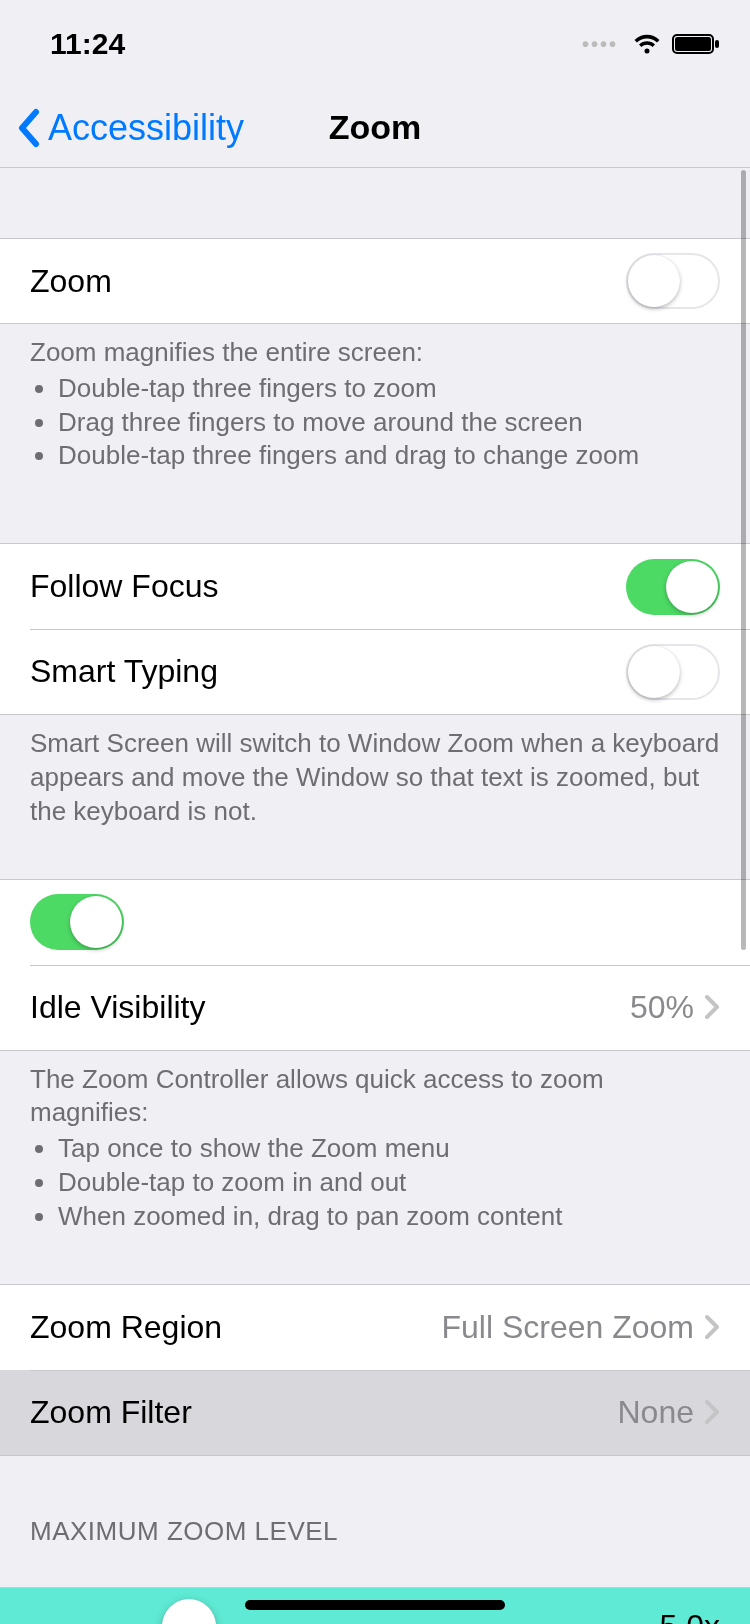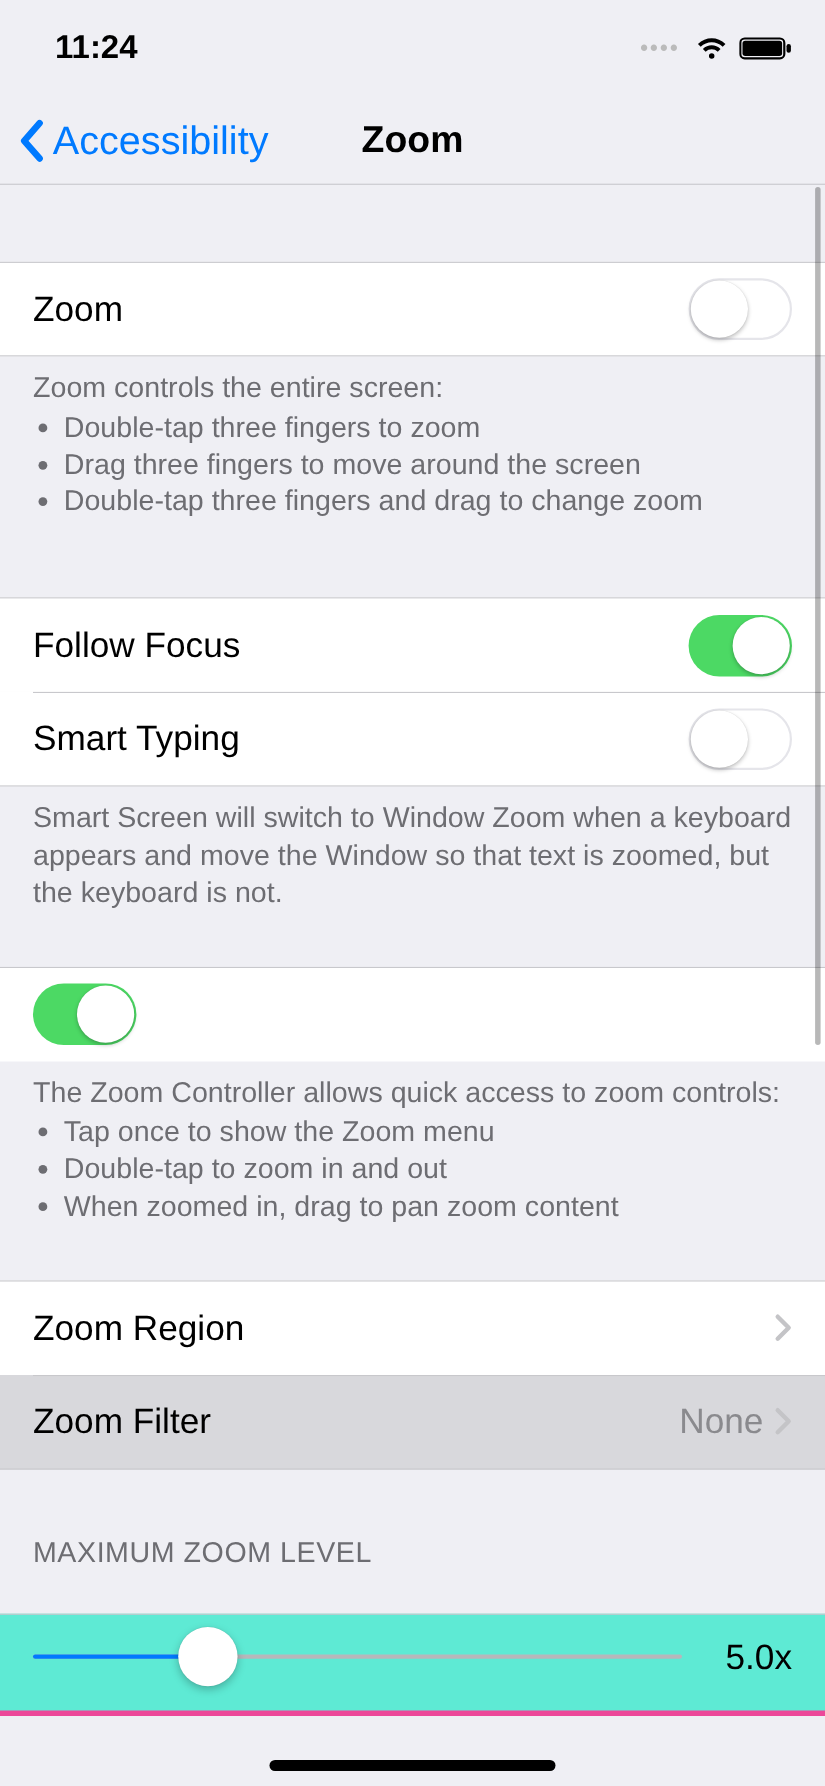--- a/index.html
+++ b/index.html
@@ -212,21 +212,21 @@
 
   <div class="spacer"></div>
 
   <div class="cell first last">
     <span class="cell-label">Zoom</span>
     <div class="switch off">
         <div class="knob"></div>
       </div>
   </div>
   <div class="footer-note">
-    <div class="intro">Zoom controls the entire screen:</div>
+    <div class="intro">Zoom magnifies the entire screen:</div>
     <ul>
       <li>Double-tap three fingers to zoom</li>
       <li>Drag three fingers to move around the screen</li>
       <li>Double-tap three fingers and drag to change zoom</li>
     </ul>
   </div>
 
   <div class="spacer"></div>
 
   <div class="cell first">
@@ -243,33 +243,43 @@
   </div>
   <div class="footer-note">Smart Screen will switch to Window Zoom when a keyboard appears and move the Window so that text is zoomed, but the keyboard is not.</div>
 
   <div class="spacer-med"></div>
 
   <div class="cell first">
     <div class="switch on">
         <div class="knob"></div>
       </div>
   </div>
+  <div class="cell last">
+    <span class="cell-label">Idle Visibility</span>
+    <span class="cell-value">50%</span>
+    <span class="disclosure">
+      <svg viewBox="0 0 16 26">
+          <polyline points="3,3 13,13 3,23" fill="none" stroke="#c4c4c7" stroke-width="4" stroke-linecap="round" stroke-linejoin="round"></polyline>
+        </svg>
+    </span>
+  </div>
   <div class="footer-note">
-    <div class="intro">The Zoom Controller allows quick access to zoom controls:</div>
+    <div class="intro">The Zoom Controller allows quick access to zoom magnifies:</div>
     <ul>
       <li>Tap once to show the Zoom menu</li>
       <li>Double-tap to zoom in and out</li>
       <li>When zoomed in, drag to pan zoom content</li>
     </ul>
   </div>
 
   <div class="spacer-med"></div>
 
   <div class="cell first">
     <span class="cell-label">Zoom Region</span>
+    <span class="cell-value">Full Screen Zoom</span>
     <span class="disclosure">
       <svg viewBox="0 0 16 26">
           <polyline points="3,3 13,13 3,23" fill="none" stroke="#c4c4c7" stroke-width="4" stroke-linecap="round" stroke-linejoin="round"></polyline>
         </svg>
     </span>
   </div>
   <div class="cell last highlighted">
     <span class="cell-label">Zoom Filter</span>
     <span class="cell-value">None</span>
     <span class="disclosure">

